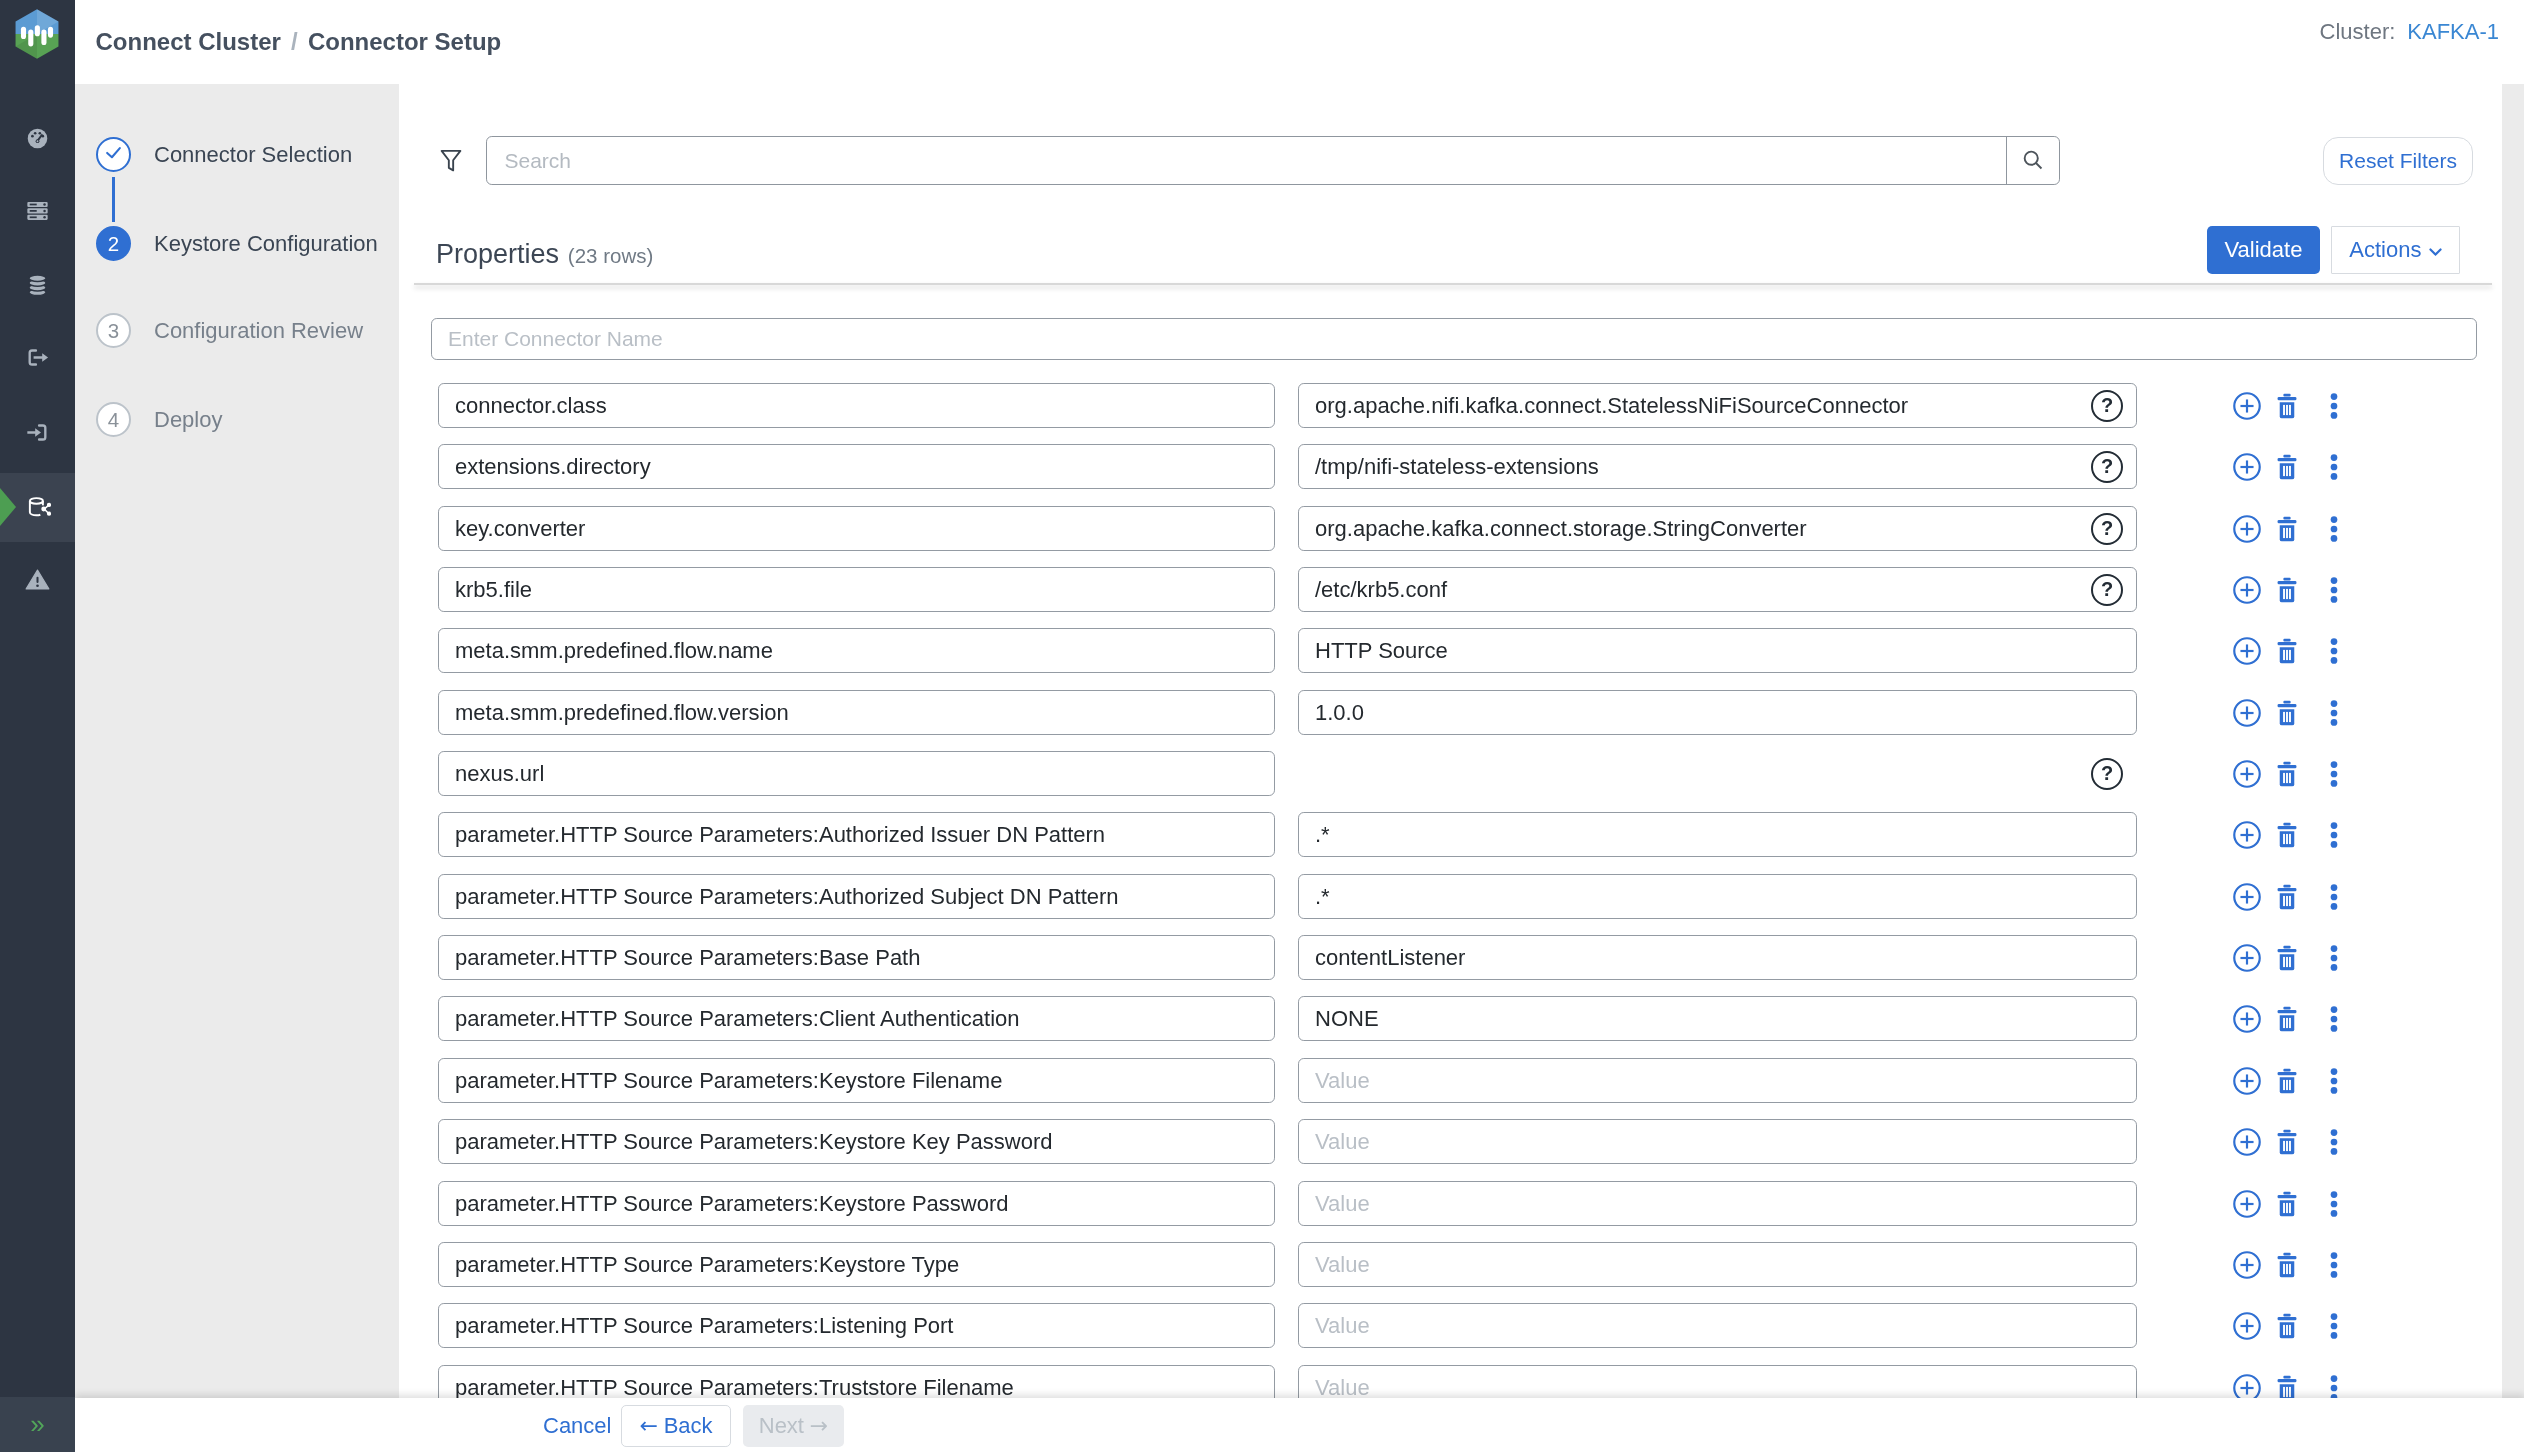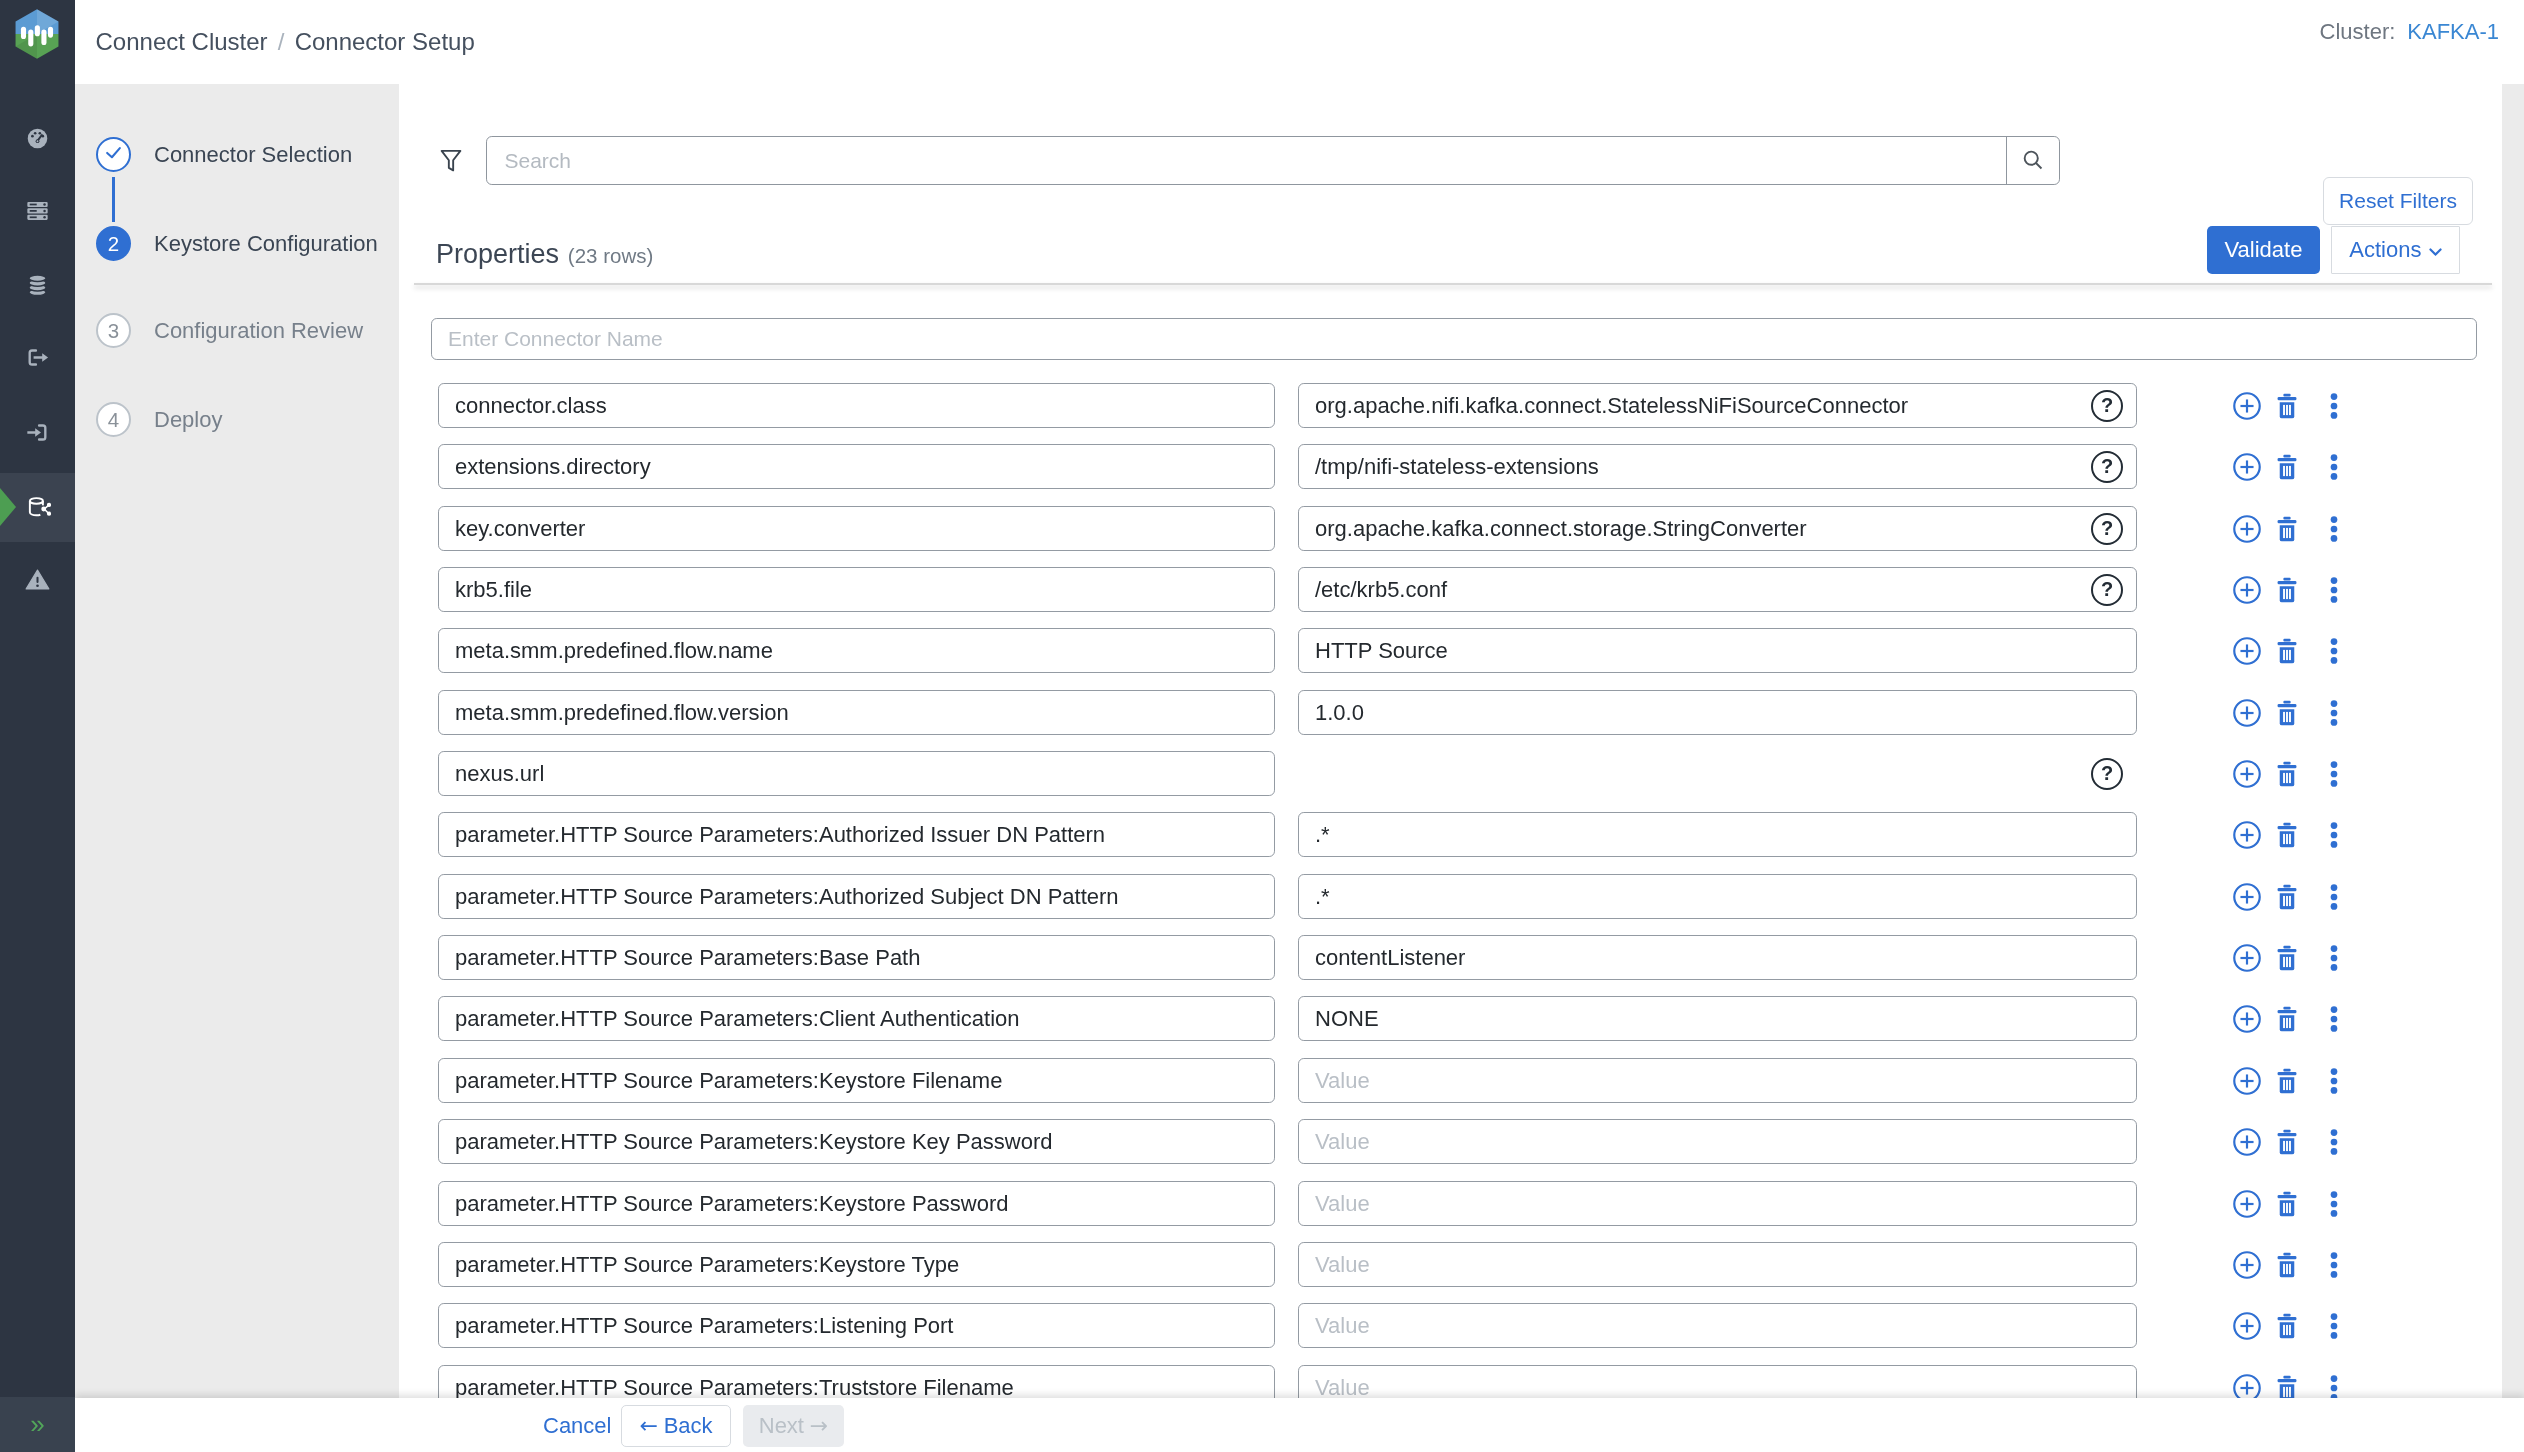--- a/index.html
+++ b/index.html
@@ -4,21 +4,21 @@
 <style>
   * { box-sizing: border-box; margin: 0; padding: 0; }
   html,body { width:2525px; height:1452px; }
   body {
     font-family: "Liberation Sans", "DejaVu Sans", sans-serif;
     background:#ebebeb; position:relative; overflow:hidden;
   }
 
   
   .header { position:absolute; left:75px; top:0; width:2450px; height:84px; background:#ffffff; z-index:4; }
-  .breadcrumb { position:absolute; left:20.5px; top:0; height:84px; display:flex; align-items:center; font-size:24px; color:#45505f; }
+  .breadcrumb { position:absolute; left:20.5px; top:0; height:84px; display:flex; align-items:center; font-size:24px; color:#45505f;font-weight:bold; }
   .breadcrumb .sep { color:#aab3bd; padding:0 10.2px; }
   .cluster-info { position:absolute; right:26px; top:19px; font-size:22px; color:#6e7680; }
   .cluster-info .cluster-name { color:#3a87d3; margin-left:5.8px; }
 
   
   .sidebar { position:absolute; left:0; top:0; width:75px; height:1452px; background:#2d3542; z-index:20; }
   .logo { position:absolute; left:10.2px; top:7.3px; width:54px; height:54px; }
   .nav-item { position:absolute; left:0; width:75px; height:69px; display:flex; align-items:center; justify-content:center; cursor:pointer; }
   .nav-item.active { background:#3b4350; }
   .nav-item.active::before { content:""; position:absolute; left:0; top:15.3px; width:0; height:0;
@@ -43,21 +43,21 @@
 
   .funnel { position:absolute; left:39px; top:64px; width:26px; height:26px; }
   .search-group { position:absolute; left:87px; top:52px; width:1574px; height:49px;
       border:1.5px solid #8f969e; border-radius:5.8px; background:#fff; display:flex; }
   .search-group input { flex:1; border:none; outline:none; font-size:21px; padding:0 17.5px; color:#2e3338;
       font-family:inherit; background:transparent; }
   .search-group input::placeholder { color:#b4bac1; }
   .search-btn { width:53px; border-left:1.5px solid #8f969e; display:flex; align-items:center; justify-content:center; cursor:pointer; }
 
   .reset-btn { position:absolute; left:1924px; top:53px; width:150px; height:48px; background:#fff;
-      border:1.5px solid #d7dbe0; border-radius:6px; color:#2f6fd2; font-size:21px; cursor:pointer; font-family:inherit;margin-top:40px; }
+      border:1.5px solid #d7dbe0; border-radius:15px; color:#2f6fd2; font-size:21px; cursor:pointer; font-family:inherit; }
 
   .props-title { position:absolute; left:37px; top:155px; display:flex; align-items:baseline; }
   .props-title .t { font-size:27px; color:#3c4654; }
   .props-title .c { font-size:20.5px; color:#707a85; margin-left:8.8px; }
 
   .validate-btn { position:absolute; left:1808px; top:142px; width:113px; height:48px; background:#2f6fd2;
       border:none; border-radius:5.1px; color:#ffffff; font-size:22px; cursor:pointer; font-family:inherit; }
   .actions-btn { position:absolute; left:1932px; top:142px; width:129px; height:48px; background:#fff;
       border:1.5px solid #d7dbe0; border-radius:1px; color:#2f6fd2; font-size:22px; cursor:pointer; font-family:inherit;
       display:flex; align-items:center; justify-content:center; gap:7.3px; }

